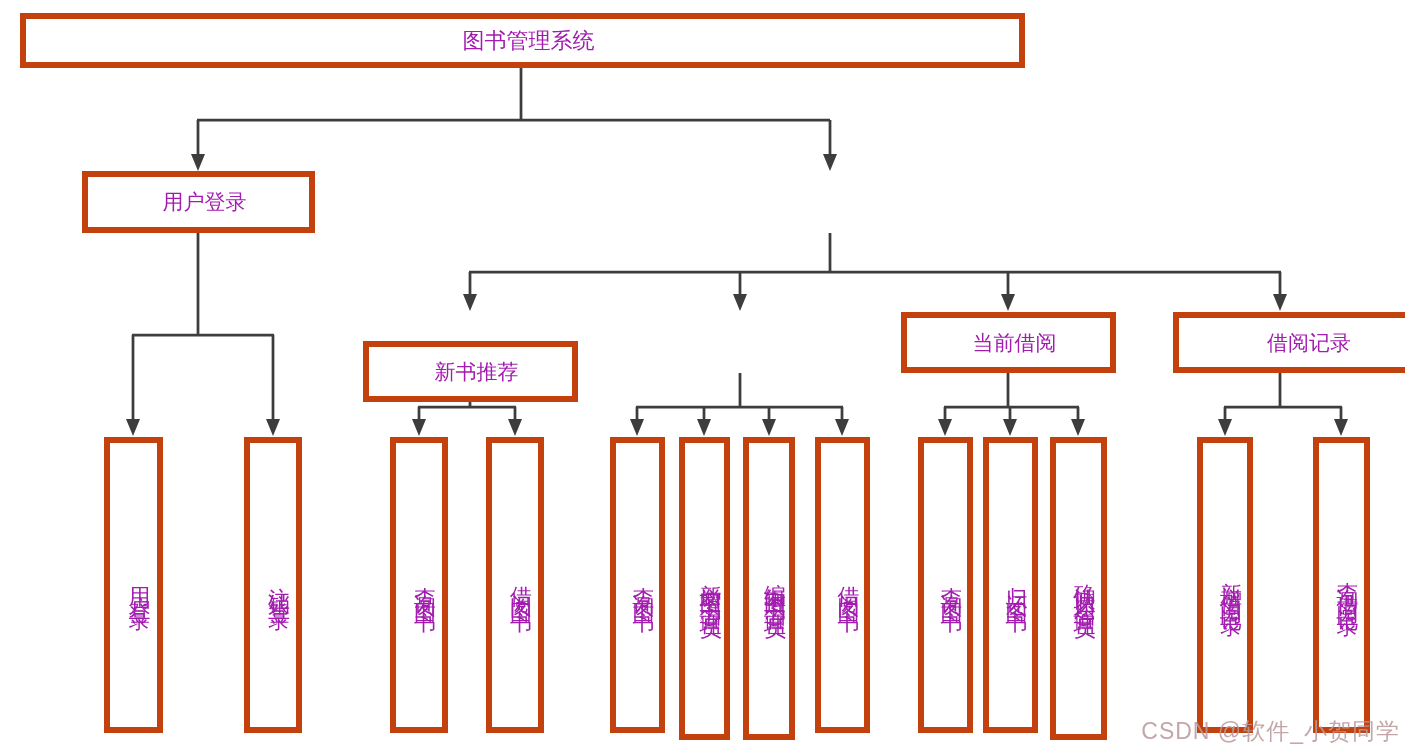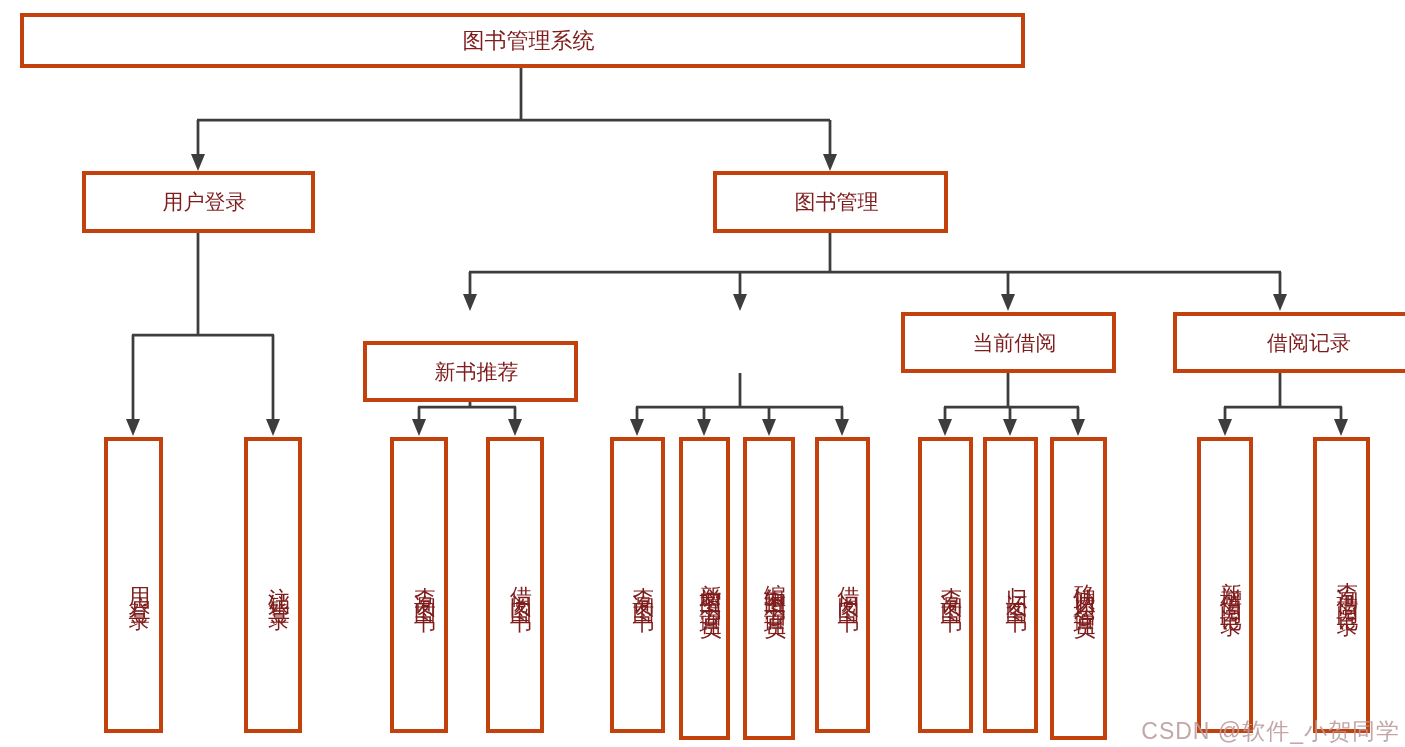--- a/index.html
+++ b/index.html
@@ -13,26 +13,26 @@
   }
   .connectors {
     position: absolute;
     left: 0; top: 0;
     width: 1405px; height: 747px;
     z-index: 1;
   }
   .box {
     position: absolute;
     box-sizing: border-box;
-    border: 4px solid #c2410c;
+    border: 6px solid #c2410c;
     background: #ffffff;
     display: flex;
     align-items: center;
     justify-content: center;
-    color: #7f1d1d;
+    color: #a21caf;
     font-size: 21px;
     z-index: 2;
     white-space: nowrap;
     padding-left: 12px;
   }
   .box.root { font-size: 22px; }
   .leaf .vtext {
     writing-mode: vertical-rl;
     text-orientation: mixed;
     font-size: 22px;
@@ -100,21 +100,20 @@
       M1003 419 H1017 L1010 436 Z
       M1071 419 H1085 L1078 436 Z
       M1218 419 H1232 L1225 436 Z
       M1334 419 H1348 L1341 436 Z
     "></path>
   </svg>
 
   <div class="box root" style="left:20px; top:13px; width:1005px; height:55px;">图书管理系统</div>
 
   <div class="box" style="left:82px; top:171px; width:233px; height:62px;">用户登录</div>
-  <div class="box" style="left:713px; top:171px; width:235px; height:62px;">图书管理</div>
 
   <div class="box" style="left:363px; top:312px; width:215px; height:61px;margin-top:29px;">新书推荐</div>
   <div class="box" style="left:901px; top:312px; width:215px; height:61px;">当前借阅</div>
   <div class="box" style="left:1173px; top:312px; width:260px; height:61px;">借阅记录</div>
 
   <div class="box leaf" style="left:104px; top:437px; width:59px; height:296px;">
     <span class="vtext">用户登录</span>
   </div>
   <div class="box leaf" style="left:244px; top:437px; width:58px; height:296px;">
     <span class="vtext">注销登录</span>

